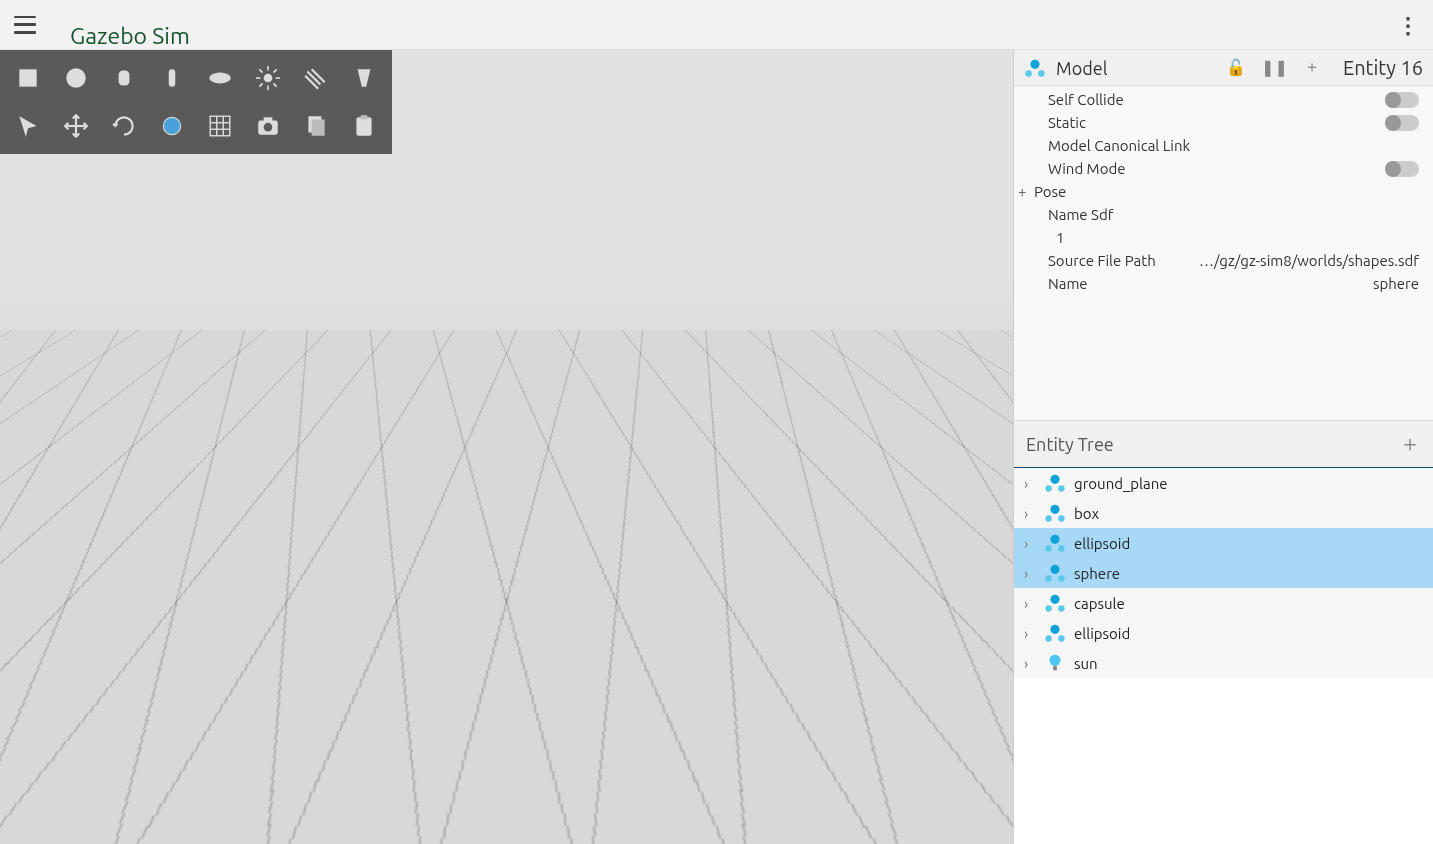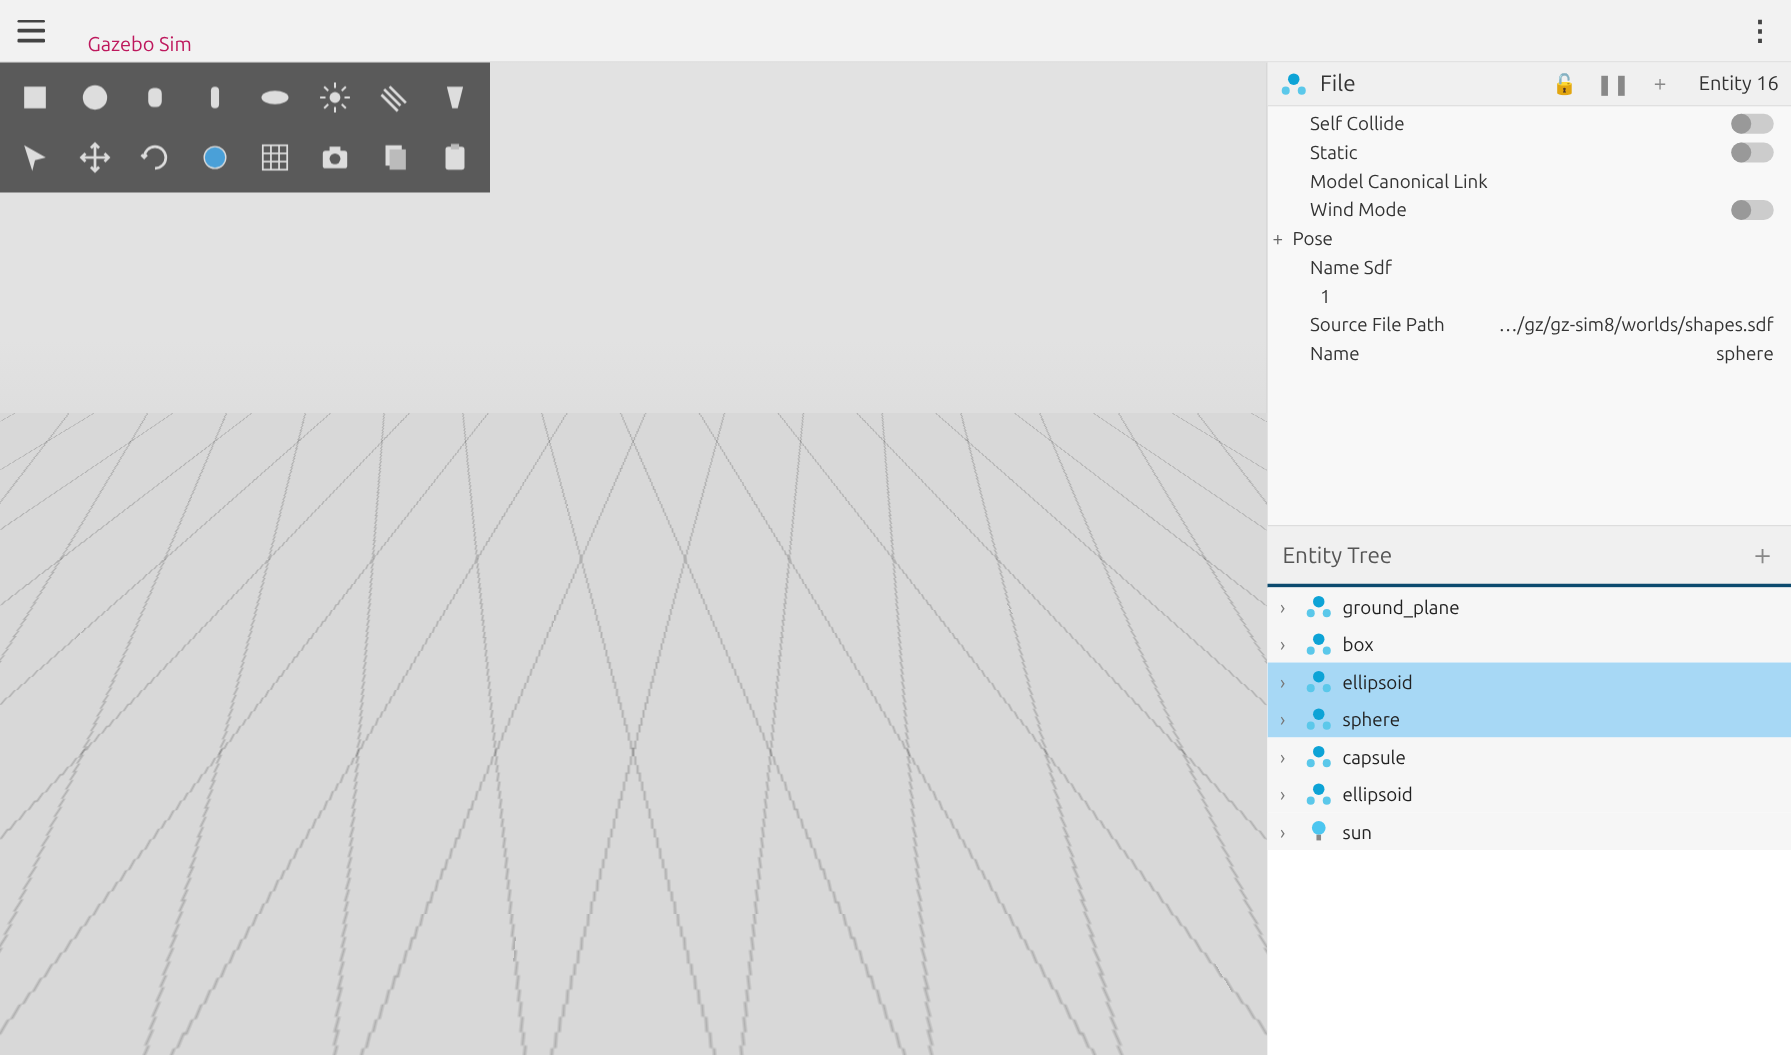--- a/index.html
+++ b/index.html
@@ -1,21 +1,21 @@
 <!DOCTYPE html>
 <html><head>
 <meta charset="utf-8">
 <style>
 * { box-sizing: border-box; margin: 0; padding: 0; font-family: Ubuntu, "Segoe UI", sans-serif; }
 html, body { width: 1433px; height: 844px; overflow: hidden; background: #e0e0e0; }
 
 .titlebar { height: 50px; background: #f2f2f2; display:flex; align-items:center; padding:0 14px; border-bottom:1px solid #ddd;}
 .titlebar .hamburger { width:22px; height:18px; display:flex; flex-direction:column; justify-content:space-between; margin-right:34px; cursor:pointer;}
 .titlebar .hamburger span{height:2.5px;background:#444;border-radius:1px;}
-.titlebar .title{font-size:16px;color:#be185d;margin-top:22px;}
+.titlebar .title{font-size:23px;color:#14532d;margin-top:22px;}
 .titlebar .dots{margin-left:auto;font-size:22px;color:#444;cursor:pointer;font-weight:bold;}
 
 .body{position:absolute;top:50px;left:0;right:0;bottom:0;display:flex;}
 .viewport{position:relative;flex:1;background:#dedede;overflow:hidden;}
 .side{width:420px;background:#f8f8f8;border-left:1px solid #ccc;display:flex;flex-direction:column;}
 
 .toolbar{position:absolute;top:0;left:0;background:#5a5a5a;padding:6px;display:grid;grid-template-columns:repeat(8,44px);grid-auto-rows:44px;gap:4px;z-index:5;}
 .toolbar .tbtn{display:flex;align-items:center;justify-content:center;color:#e8e8e8;cursor:pointer;border-radius:3px;}
 .toolbar svg{width:26px;height:26px;}
 
@@ -54,33 +54,33 @@
 .pbtn.sm{width:30px;height:30px;font-size:13px;margin-top:6px;}
 
 .rtf{position:absolute;right:12px;bottom:10px;display:flex;align-items:center;gap:14px;color:#444;font-size:16px;z-index:6;}
 .rtf .chev{font-size:18px;cursor:pointer;}
 
 .panel-head{display:flex;align-items:center;padding:6px 10px;background:#f0f0f0;border-bottom:1px solid #e0e0e0;}
 .panel-head .mi{width:22px;height:22px;margin-right:10px;}
 .panel-head .title{font-size:18px;color:#333;}
 .panel-head .spacer{flex:1;}
 .panel-head .iconbtn{width:26px;cursor:pointer;color:#888;text-align:center;font-size:16px;margin:0 6px;}
-.panel-head .entity{font-size:16px;color:#333;margin-left:12px;}
+.panel-head .entity{font-size:20px;color:#333;margin-left:12px;}
 
 .inspector{flex:0 0 370px;overflow:auto;}
 .proplist{padding:2px 0;}
 .prow{display:flex;align-items:center;padding:3px 14px 3px 34px;font-size:15px;color:#333;}
 .prow.indent0{padding-left:20px;}
 .prow .expand{width:14px;margin-left:-16px;margin-right:2px;color:#666;}
 .prow .label{flex:1;white-space:nowrap;}
 .prow .val{color:#333;text-align:right;margin-left:8px;white-space:nowrap;overflow:hidden;text-overflow:ellipsis;max-width:230px;}
 .toggle{width:34px;height:16px;background:#ccc;border-radius:8px;position:relative;}
 .toggle::after{content:"";position:absolute;width:16px;height:16px;background:#999;border-radius:50%;left:0;top:0;}
 
-.tree-head{display:flex;align-items:center;padding:8px 12px;border-top:1px solid #ddd;border-bottom:3px solid #0c4a6e;background:#f0f0f0;}
+.tree-head{display:flex;align-items:center;padding:8px 12px;border-top:1px solid #ddd;border-bottom:1px solid #0c4a6e;background:#f0f0f0;}
 .tree-head .title{font-size:18px;color:#555;}
 .tree-head .spacer{flex:1;}
 .tree-head .plus{font-size:22px;color:#888;cursor:pointer;}
 
 .tree{flex:1;overflow:auto;background:#fff;}
 .trow{display:flex;align-items:center;padding:4px 10px;font-size:15px;color:#222;cursor:pointer;background:#f6f6f6;}
 .trow.selected{background:#a7d8f5;}
 .trow .chev{width:16px;color:#777;margin-right:4px;}
 .trow .ticon{width:22px;height:22px;margin-right:8px;}
 .trow .tlabel{}
@@ -257,21 +257,21 @@
   </div>
 
   <div class="side">
     <div class="inspector">
       <div class="panel-head">
         <svg class="mi model-icon" viewBox="0 0 24 24">
             <circle class="big" cx="12" cy="8" r="5"></circle>
             <circle class="sm" cx="5" cy="18" r="3.5"></circle>
             <circle class="sm" cx="19" cy="18" r="3.5"></circle>
           </svg>
-        <span class="title">File</span>
+        <span class="title">Model</span>
         <span class="spacer"></span>
         <span class="iconbtn">🔓</span>
         <span class="iconbtn">❚❚</span>
         <span class="iconbtn">＋</span>
         <span class="entity">Entity 16</span>
       </div>
       <div class="proplist">
         <div class="prow">
             <span class="label">Self Collide</span>
             <span class="toggle"></span>

